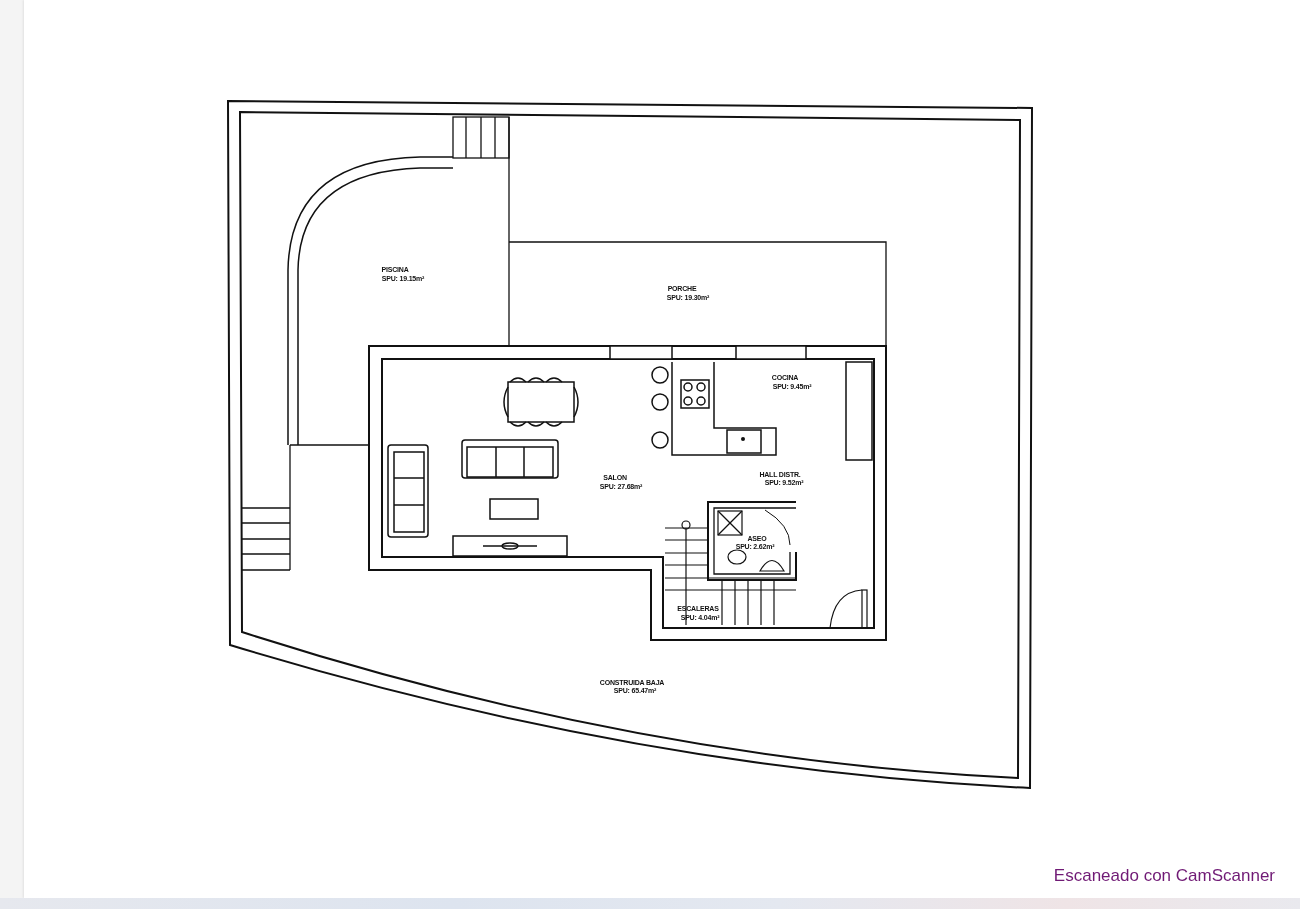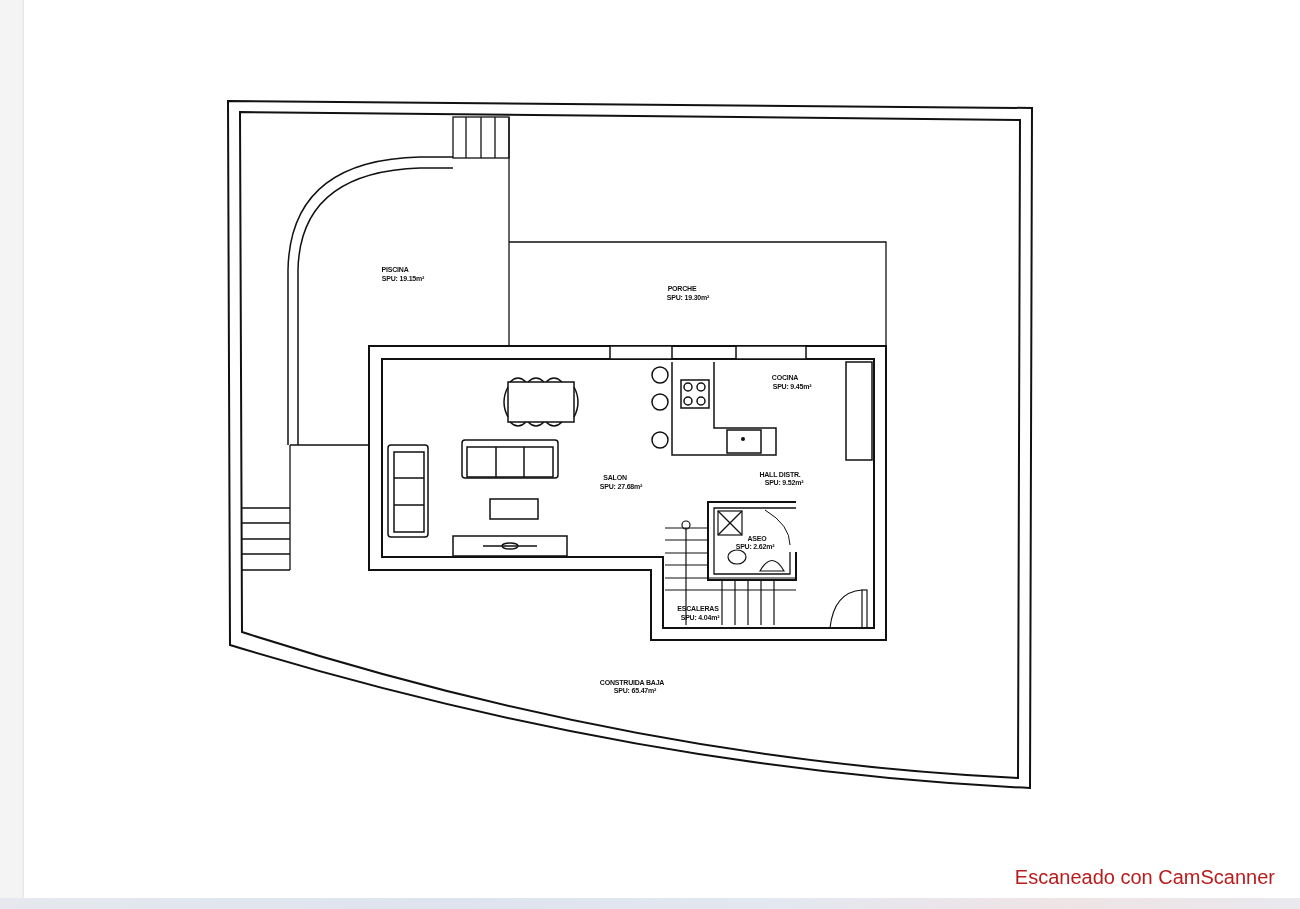--- a/index.html
+++ b/index.html
@@ -2,21 +2,21 @@
 <html><head>
   <meta charset="utf-8">
   <style>
     html, body { margin:0; padding:0; }
     body { width:1300px; height:909px; overflow:hidden; background:#f4f4f4; position:relative; font-family:"Liberation Sans", sans-serif; }
     .page { position:absolute; left:24px; top:0; width:1276px; height:898px; background:#ffffff; box-shadow:-1px 0 2px rgba(0,0,0,0.08); }
     .bottom-bar { position:absolute; left:0; top:898px; width:1300px; height:11px;
       background:linear-gradient(90deg,#e6e8ee 0%,#dde4ef 35%,#e4e8f0 60%,#efe4e6 82%,#e9e9ee 100%); }
     svg.plan { position:absolute; left:0; top:0; }
     .lbl { font-family:"Liberation Sans", sans-serif; font-size:7px; font-weight:bold; fill:#111; text-anchor:middle; letter-spacing:-0.2px; }
-    .watermark { position:absolute; right:25px; top:866px; font-size:20px; color:#b91c1c; font-family:"Liberation Sans", sans-serif; }
+    .watermark { position:absolute; right:25px; top:866px; font-size:17px; color:#701a75; font-family:"Liberation Sans", sans-serif; }
   </style>
 </head>
 <body>
 
 <div class="page"></div>
 
 <svg class="plan" width="1300" height="909" viewBox="0 0 1300 909">
   <g fill="none" stroke="#111" stroke-width="2">
 
     <path d="M228,101 L1032,108 L1030,788 Q640,770 230,645 Z"></path>

